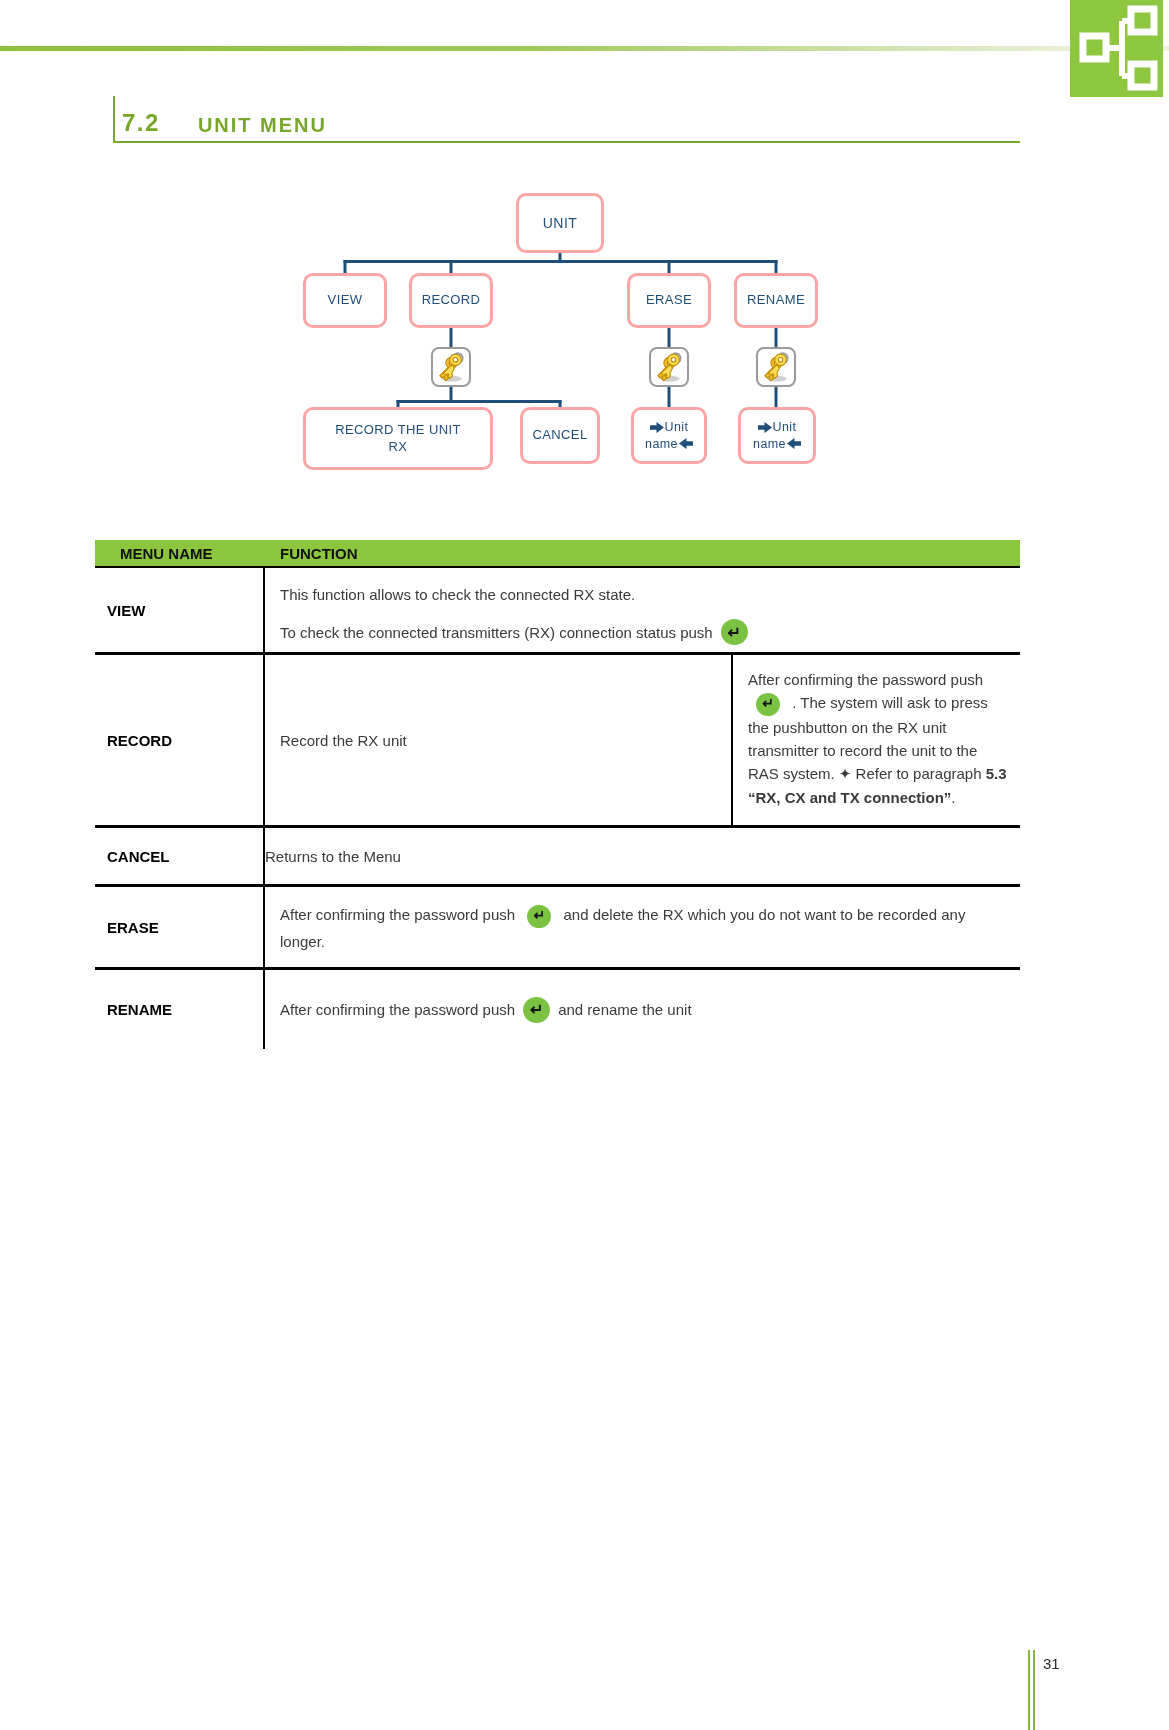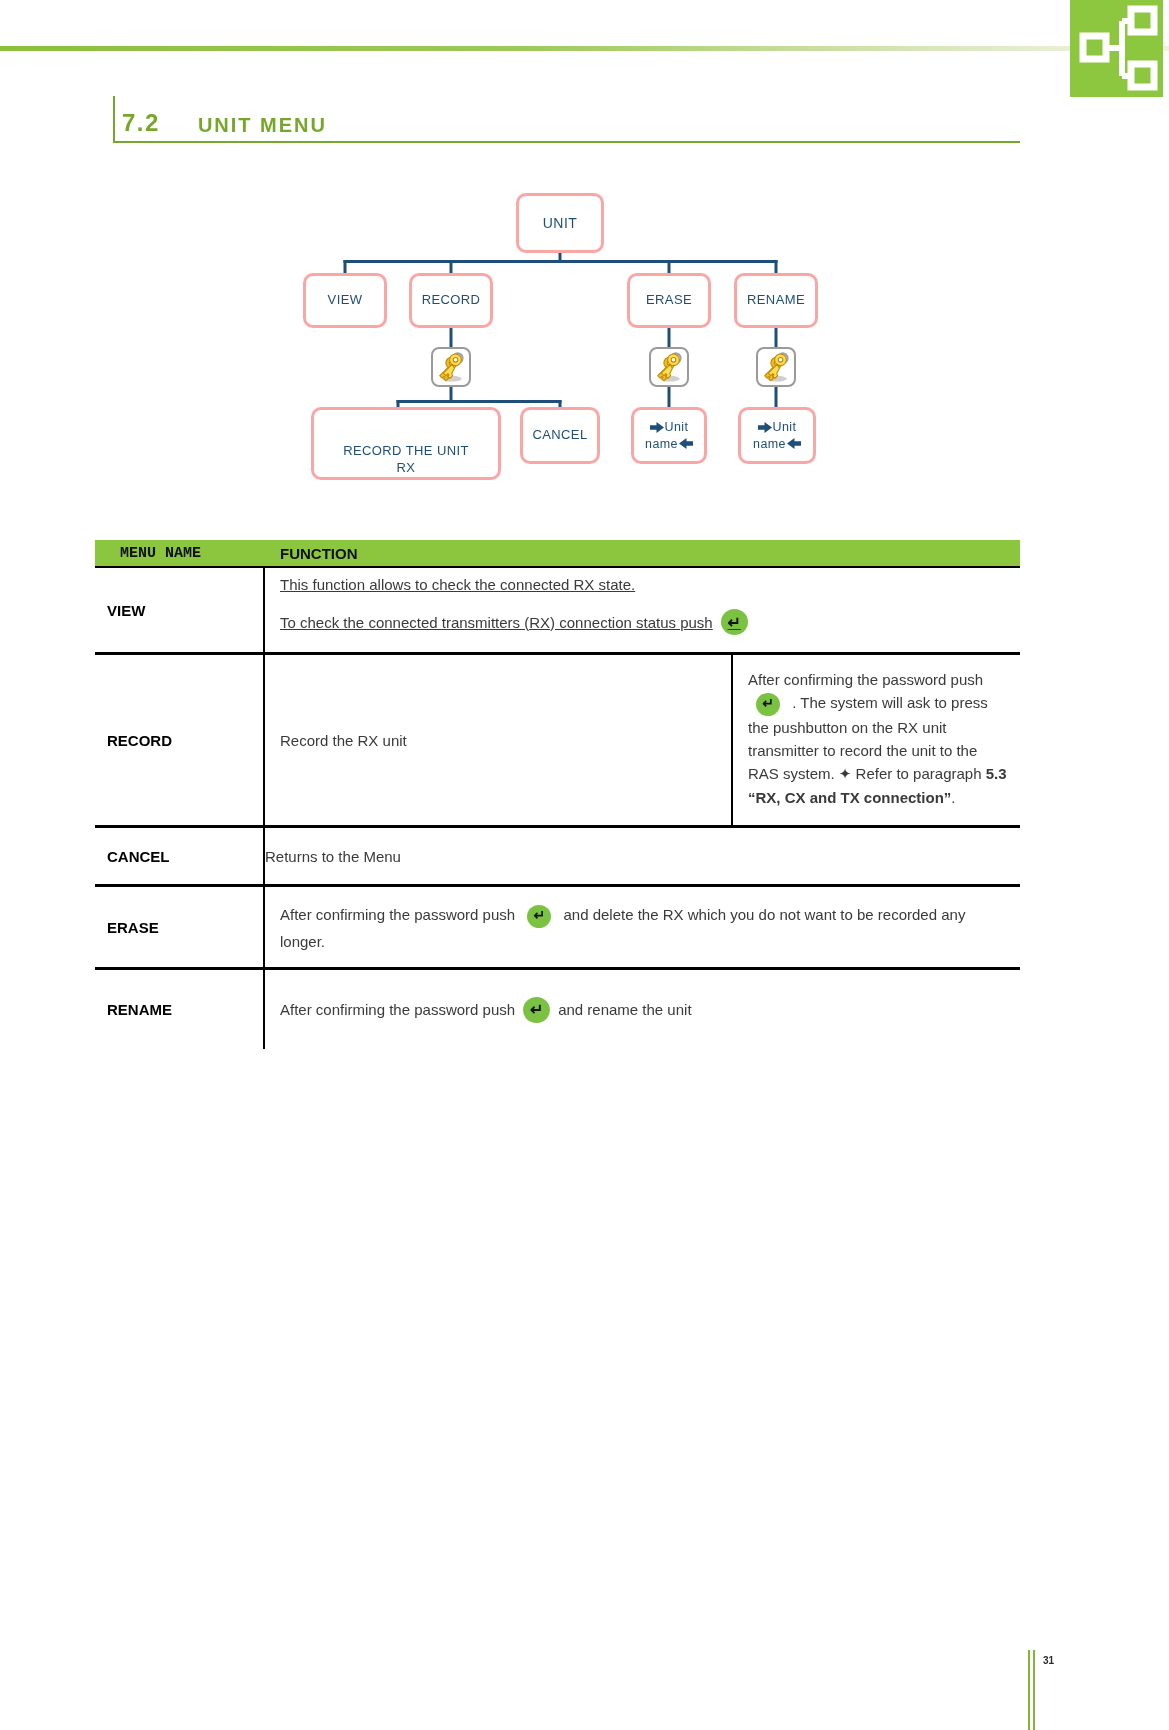--- a/index.html
+++ b/index.html
@@ -23,43 +23,43 @@
   .diagram svg.wires{position:absolute;left:0;top:0;}
   .dbox{position:absolute;box-sizing:border-box;background:#fff;border:3px solid #fca5a5;
     border-radius:10px;color:#1F4E79;font-size:13px;letter-spacing:.4px;
     display:flex;flex-direction:column;align-items:center;justify-content:center;
     text-align:center;line-height:1.3;font-weight:400;}
   .b-unit{left:516px;top:8px;width:88px;height:60px;font-size:14px;}
   .b-view{left:303px;top:88px;width:84px;height:55px;}
   .b-record{left:409px;top:88px;width:84px;height:55px;}
   .b-erase{left:627px;top:88px;width:84px;height:55px;}
   .b-rename{left:734px;top:88px;width:84px;height:55px;}
-  .b-recunit{left:311px;top:222px;width:190px;height:73px;justify-content:flex-end;}
+  .b-recunit{left:303px;top:222px;width:190px;height:63px;}
   .b-cancel{left:520px;top:222px;width:80px;height:57px;}
   .b-uname1{left:631px;top:222px;width:76px;height:57px;font-size:12.5px;}
   .b-uname2{left:738px;top:222px;width:78px;height:57px;font-size:12.5px;}
   .uline{display:flex;align-items:center;gap:1px;}
   .keybox{position:absolute;width:40px;height:40px;box-sizing:border-box;background:#fff;
     border:2px solid #9a9a9a;border-radius:8px;}
   .k1{left:431px;top:162px;} .k2{left:649px;top:162px;} .k3{left:756px;top:162px;}
 
   
   .menu-table{position:absolute;left:95px;top:540px;width:925px;font-size:15px;}
   .t-head{display:flex;align-items:center;background:#8CC63F;height:26px;
     font-weight:bold;color:#101010;}
-  .t-head .h1{width:170px;padding-left:25px;box-sizing:border-box;font-family:Liberation Mono, monospace;}
+  .t-head .h1{width:170px;padding-left:25px;box-sizing:border-box;}
   .t-head .h2{padding-left:15px;}
   .t-row{display:flex;border-top:2px solid #000;}
   .t-row.thick{border-top:3px solid #000;}
   .lab{width:170px;box-sizing:border-box;border-right:2px solid #000;
     display:flex;align-items:center;padding-left:12px;font-weight:bold;color:#000;}
   .cell{flex:1;box-sizing:border-box;color:#3a3a3a;}
   .r-view{height:84px;}
   .r-view .cell{padding:6px 10px 0 15px;}
-  .r-view p{margin:2px 0 0;text-decoration:underline;}
+  .r-view p{margin:12px 0 0;}
   .r-view p.p2{margin-top:16px;display:flex;align-items:center;flex-wrap:wrap;}
   .r-record{height:170px;}
   .r-record .mid{width:468px;box-sizing:border-box;border-right:2px solid #000;
     display:flex;align-items:center;padding-left:15px;}
   .r-record .note{flex:1;box-sizing:border-box;padding:13px 12px 0 15px;line-height:1.55;}
   .r-cancel{height:56px;}
   .r-cancel .cell{display:flex;align-items:center;}
   .r-erase{height:80px;}
   .r-erase .cell{padding:14px 10px 0 15px;line-height:1.8;}
   .r-rename{height:79px;}
@@ -67,21 +67,21 @@
 
   .enter-chip{display:inline-flex;align-items:center;justify-content:center;
     width:27px;height:26px;border-radius:50%;background:#7CC242;color:#141414;
     font-weight:bold;font-size:16px;margin:0 8px;vertical-align:middle;flex:0 0 auto;}
   .enter-chip.sm{width:24px;height:23px;font-size:14px;}
   b.ref{color:#3a3a3a;}
 
   
   .foot-rule{position:absolute;left:1028px;top:1650px;width:7px;height:80px;
     box-sizing:border-box;border-left:2px solid #86B33A;border-right:2px solid #86B33A;}
-  .page-num{position:absolute;left:1043px;top:1655px;font-size:10px;color:#2a2a2a;font-weight:bold;}
+  .page-num{position:absolute;left:1043px;top:1655px;font-size:15px;color:#2a2a2a;}
 </style>
 </head>
 <body>
 
 <div class="top-rule"></div>
 <div class="brand">
   <svg width="93" height="97" viewBox="0 0 93 97">
     <g stroke="#ffffff" stroke-width="6" fill="none">
       <path d="M33 48 H52"></path>
       <path d="M52 21 V76"></path>

